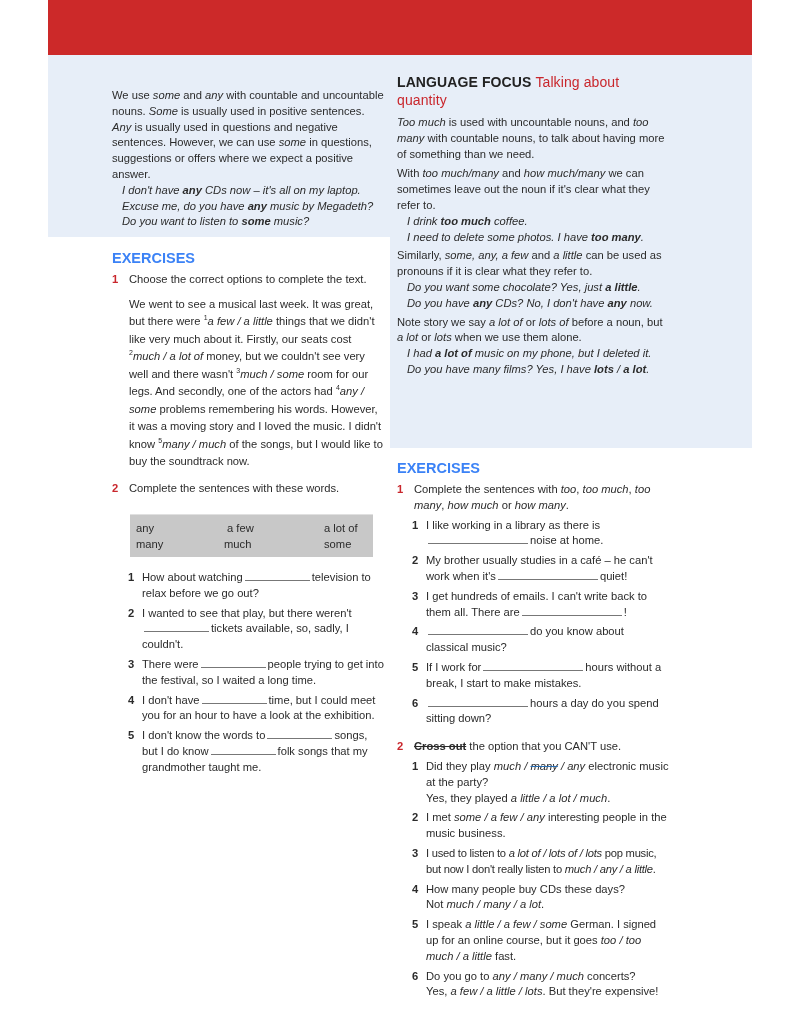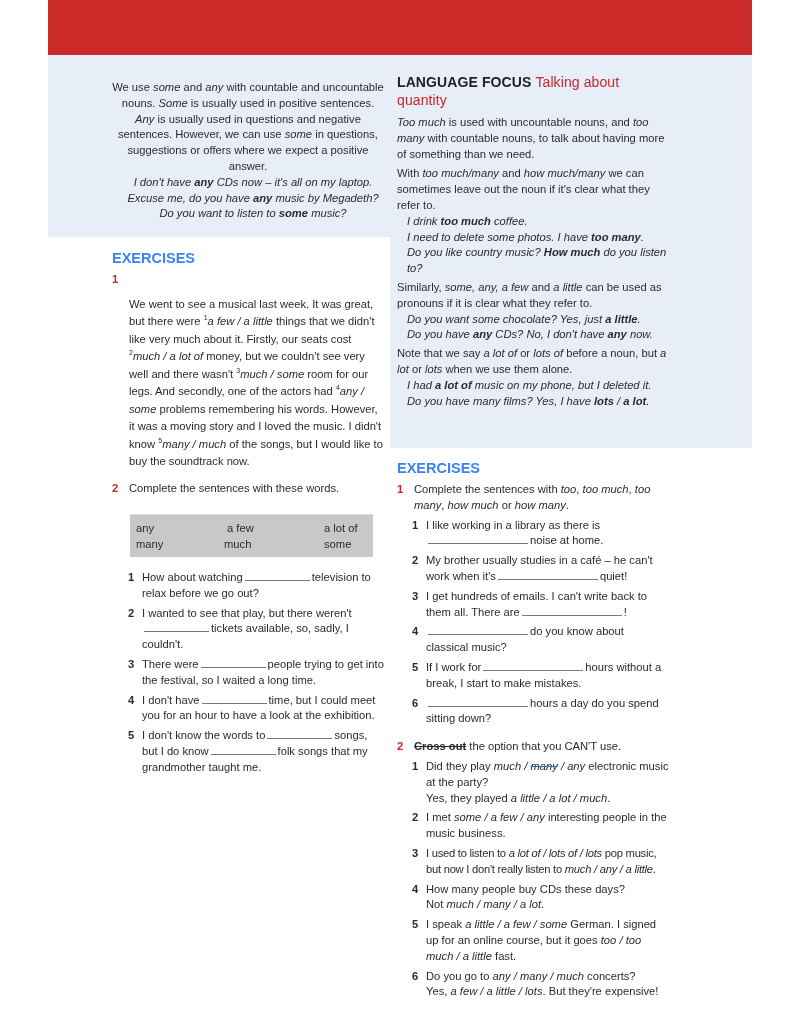--- a/index.html
+++ b/index.html
@@ -33,50 +33,50 @@
   .strike-blue { text-decoration:line-through; text-decoration-color:#2a6fb5; }
   .pagenum { position:absolute; left:77px; top:1036px; font-weight:bold; font-size:11.5px; color:#222; }
 </style>
 </head>
 <body>
 
 <div class="banner"></div>
 <div class="bluebox-top"></div>
 <div class="bluebox-right"></div>
 
-<div class="col left" style="top:80px;text-align:center;">
+<div class="col left" style="top:88px;">
   <p>
     <span>We use </span><i>some</i><span> and </span><i>any</i><span> with countable and uncountable nouns. </span><i>Some</i><span> is usually used in positive sentences. </span><i>Any</i><span> is usually used in questions and negative sentences. However, we can use </span><i>some</i><span> in questions, suggestions or offers where we expect a positive answer.</span>
   </p>
   <p class="ex"><span>I don't have </span><b>any</b><span> CDs now – it's all on my laptop.</span></p>
   <p class="ex"><span>Excuse me, do you have </span><b>any</b><span> music by Megadeth?</span></p>
   <p class="ex"><span>Do you want to listen to </span><b>some</b><span> music?</span></p>
 </div>
 
 <div class="col right" style="top:73px;">
   <div class="lf-title">
     <span>LANGUAGE FOCUS</span>&nbsp;<span class="lf-sub">Talking about quantity</span>
   </div>
   <p style="margin-top:6px;"><i>Too much</i><span> is used with uncountable nouns, and </span><i>too many</i><span> with countable nouns, to talk about having more of something than we need.</span></p>
   <p style="margin-top:4px;"><span>With </span><i>too much/many</i><span> and </span><i>how much/many</i><span> we can sometimes leave out the noun if it's clear what they refer to.</span></p>
   <p class="ex"><span>I drink </span><b>too much</b><span> coffee.</span></p>
   <p class="ex"><span>I need to delete some photos. I have </span><b>too many</b><span>.</span></p>
-  <p class="ex"><span>Do you like country music? </span><b>How much</b><span> do you listen to?</span></p>
   <p style="margin-top:3px;"><span>Similarly, </span><i>some, any, a few</i><span> and </span><i>a little</i><span> can be used as pronouns if it is clear what they refer to.</span></p>
   <p class="ex"><span>Do you want some chocolate? Yes, just </span><b>a little</b><span>.</span></p>
   <p class="ex"><span>Do you have </span><b>any</b><span> CDs? No, I don't have </span><b>any</b><span> now.</span></p>
-  <p style="margin-top:3px;"><span>Note that we say </span><i>a lot of</i><span> or </span><i>lots of</i><span> before a noun, but </span><i>a lot</i><span> or </span><i>lots</i><span> when we use them alone.</span></p>
+  <p style="margin-top:3px;"><span>Note story we say </span><i>a lot of</i><span> or </span><i>lots of</i><span> before a noun, but </span><i>a lot</i><span> or </span><i>lots</i><span> when we use them alone.</span></p>
   <p class="ex"><span>I had </span><b>a lot of</b><span> music on my phone, but I deleted it.</span></p>
   <p class="ex"><span>Do you have many films? Yes, I have </span><b>lots</b><span> / </span><b>a lot</b><span>.</span></p>
 </div>
 
 <div class="col left" style="top:250px;">
   <div class="ex-title">EXERCISES</div>
   <div class="task" style="margin-top:6px;">
     <span class="tnum">1</span>
+    <span>Choose the correct options to complete the text.</span>
   </div>
   <p class="para">
     <span>We went to see a musical last week. It was great, but there were </span><sup>1</sup><i>a few / a little</i><span> things that we didn't like very much about it. Firstly, our seats cost </span><sup>2</sup><i>much / a lot of</i><span> money, but we couldn't see very well and there wasn't </span><sup>3</sup><i>much / some</i><span> room for our legs. And secondly, one of the actors had </span><sup>4</sup><i>any / some</i><span> problems remembering his words. However, it was a moving story and I loved the music. I didn't know </span><sup>5</sup><i>many / much</i><span> of the songs, but I would like to buy the soundtrack now.</span>
   </p>
   <div class="task" style="margin-top:10px;">
     <span class="tnum">2</span>
     <span>Complete the sentences with these words.</span>
   </div>
 </div>
 

